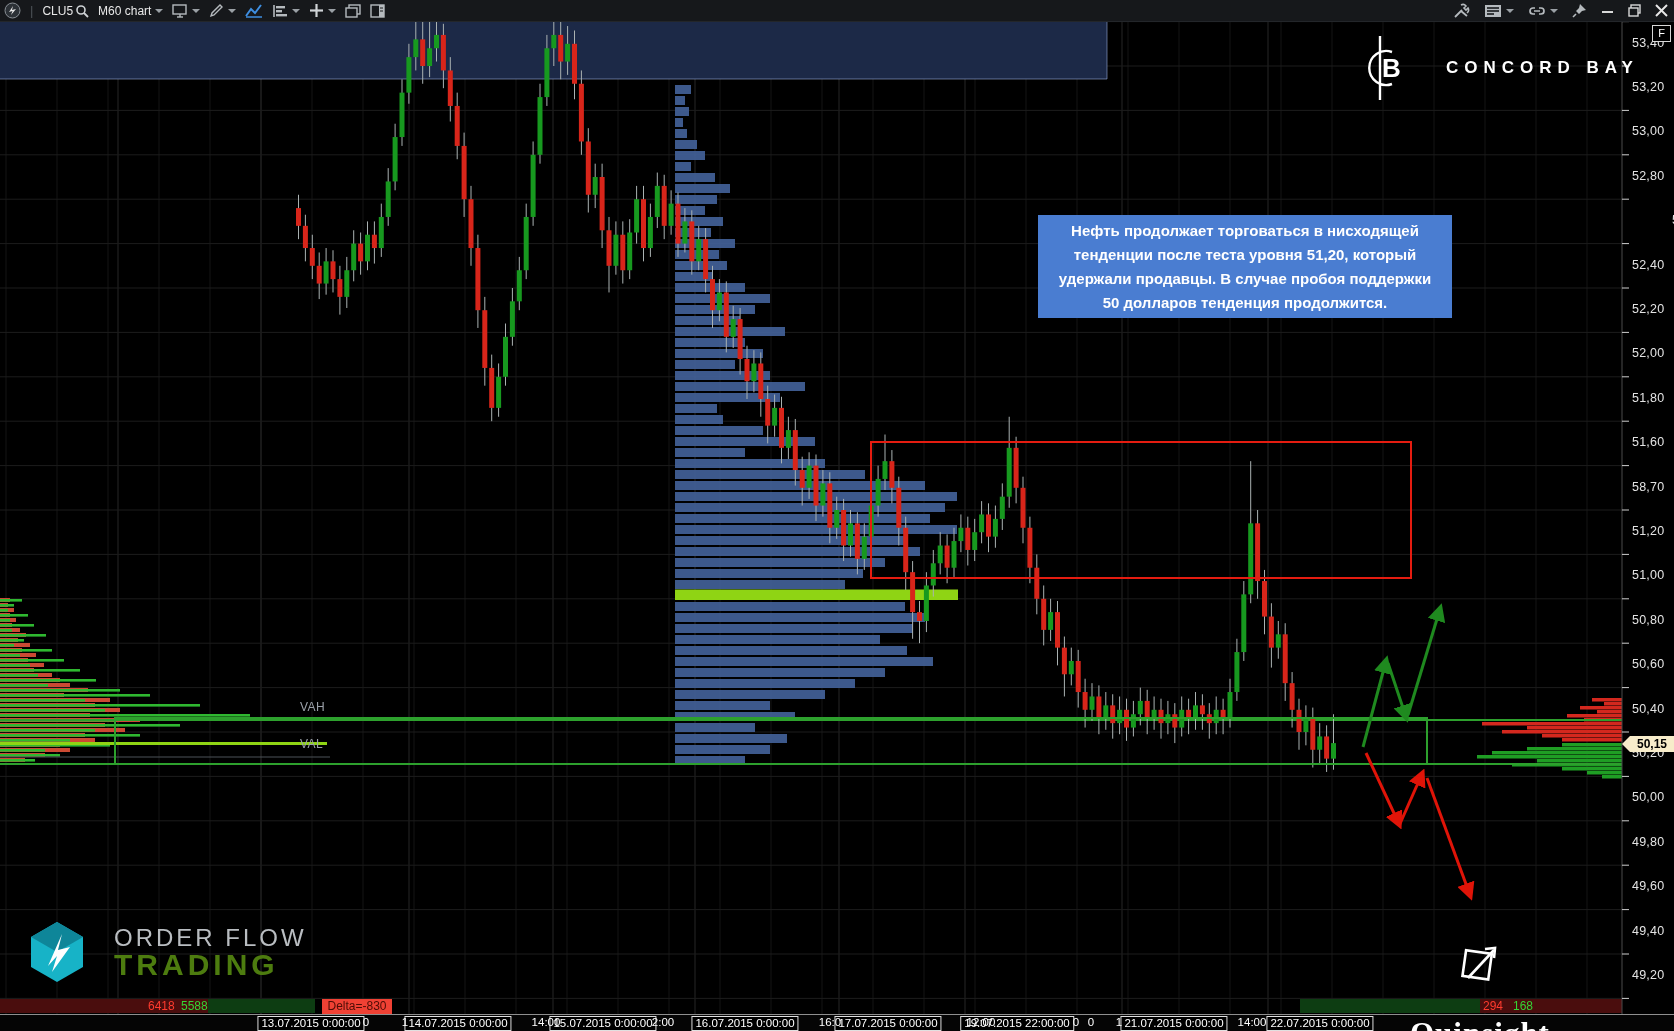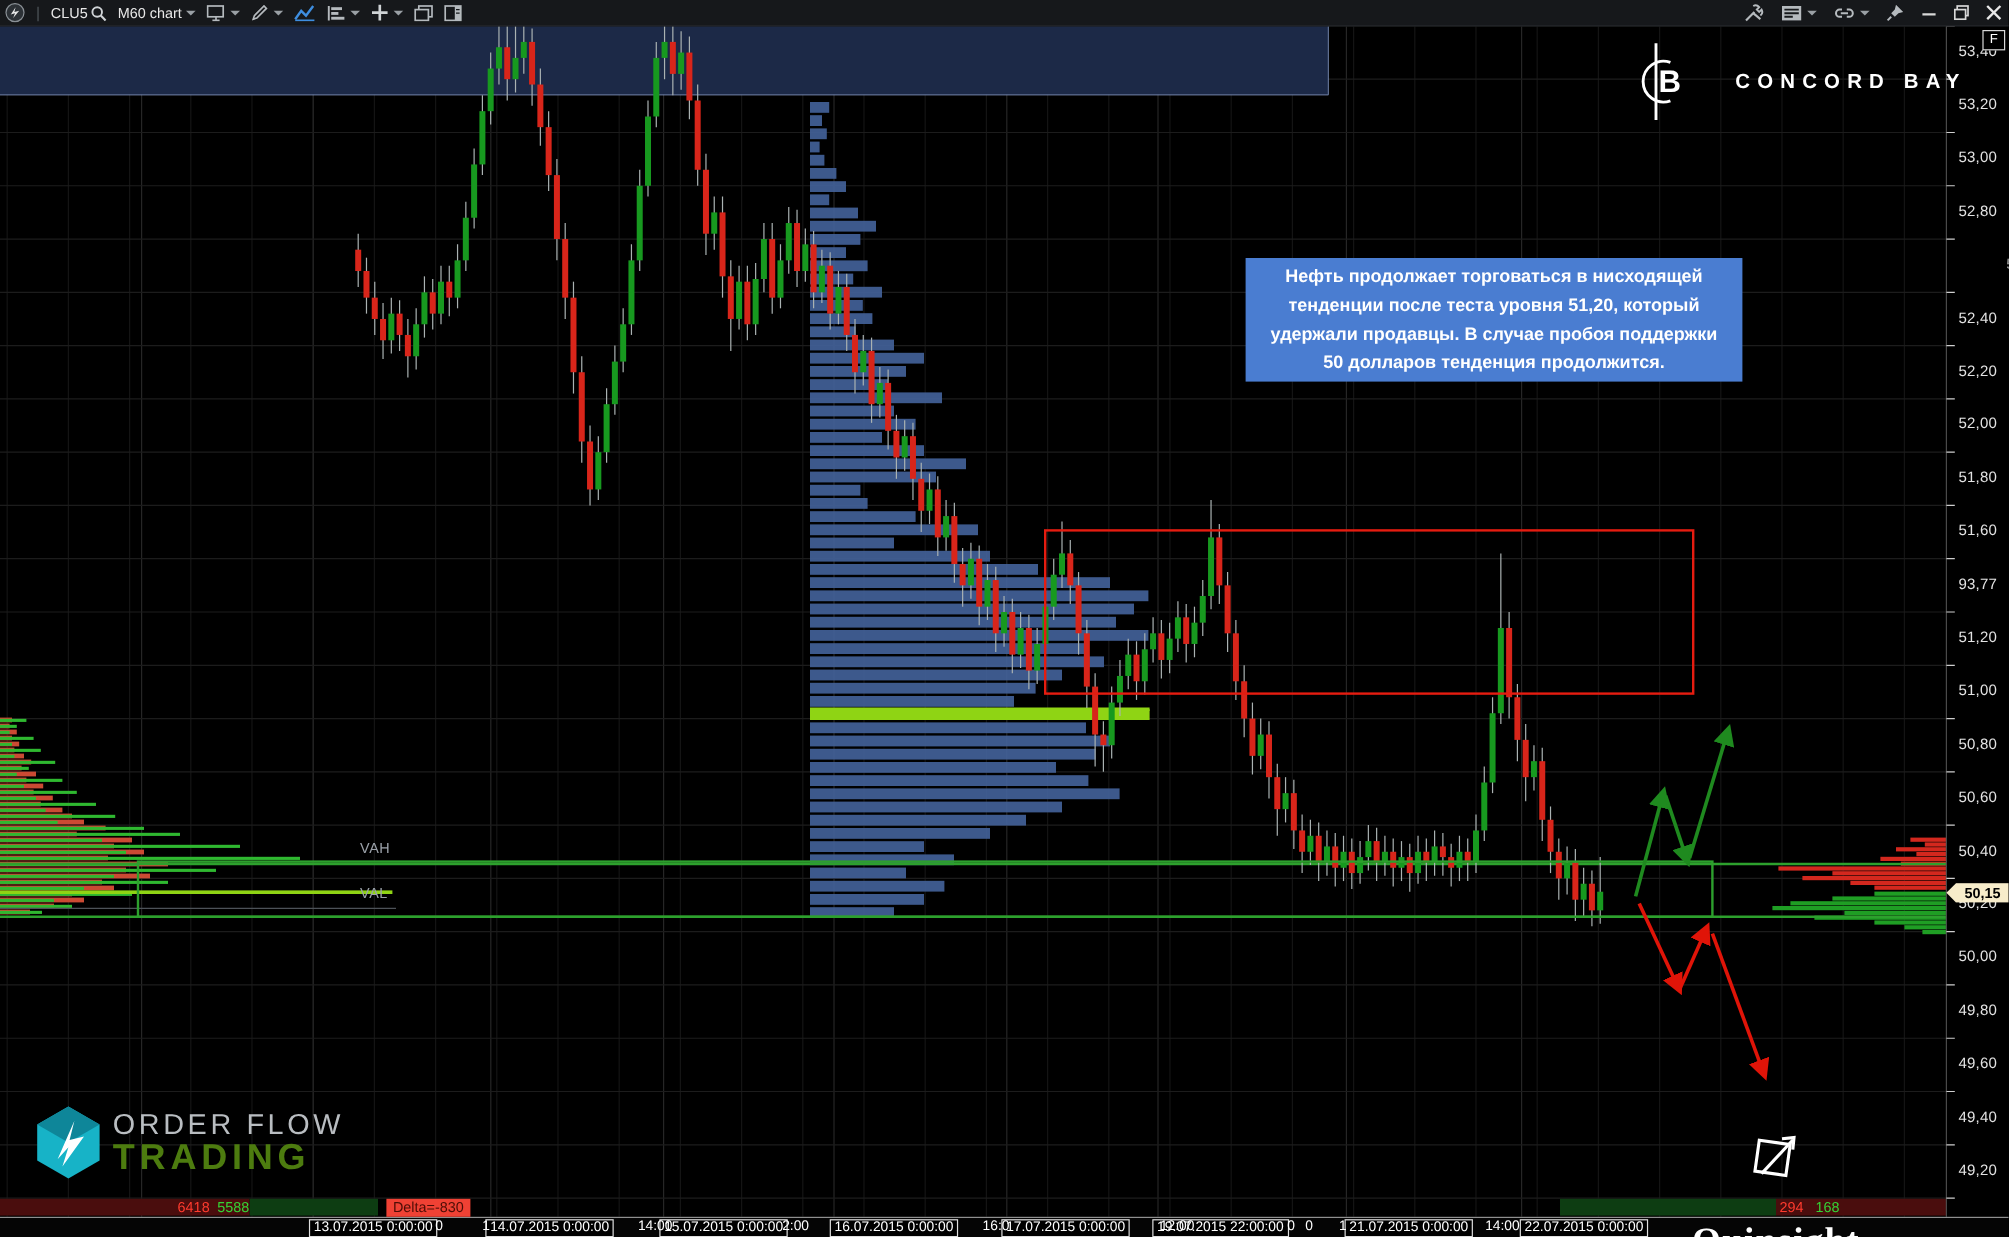--- a/index.html
+++ b/index.html
@@ -34,21 +34,21 @@
           white-space:nowrap;line-height:13px;}
   .tlabel.boxed{border:1px solid #e0e0e0;background:#000;padding:0 3px;}
   
   .vah-val{position:absolute;font-size:12px;color:#9ba1a9;z-index:12;letter-spacing:.5px;}
   .annotation{position:absolute;left:1038px;top:215px;width:414px;height:103px;background:#4a7dd1;
               z-index:25;display:flex;flex-direction:column;justify-content:center;text-align:center;
               color:#fff;font-size:15px;font-weight:bold;line-height:24px;}
   
   .concord{position:absolute;left:1358px;top:35px;display:flex;align-items:center;gap:20px;z-index:26;}
   .concord-text{color:#fff;font-size:17px;font-weight:bold;letter-spacing:6px;white-space:nowrap;margin-left:24px;}
-  .oft{position:absolute;left:28px;top:920px;display:flex;align-items:center;gap:8px;z-index:26;}
+  .oft{position:absolute;left:28px;top:920px;display:flex;align-items:center;gap:28px;z-index:26;}
   .oft-l1{color:#b9bdc1;font-size:24px;letter-spacing:3px;line-height:25px;white-space:nowrap;}
   .oft-l2{color:#4d7c0f;font-size:30px;font-weight:bold;letter-spacing:4px;line-height:30px;white-space:nowrap;}
   .quin{position:absolute;left:1410px;top:940px;display:flex;align-items:center;gap:30px;z-index:26;flex-direction:column;}
   .quin-text{color:#fff;font-family:"Liberation Serif",serif;font-size:31px;font-weight:bold;letter-spacing:1px;}
   
   .bv{position:absolute;top:1000px;font-size:12px;z-index:14;line-height:13px;white-space:nowrap;}
   .delta-box{position:absolute;left:322px;top:999px;width:70px;height:15px;background:#ef4134;
              color:#4d0d06;font-size:12px;text-align:center;line-height:15px;z-index:14;}
 </style>
 </head>
@@ -771,21 +771,21 @@
       <div class="paxis-label" style="top: 42.6px;">53,40</div>
       <div class="paxis-label" style="top: 87px;">53,20</div>
       <div class="paxis-label" style="top: 131.4px;">53,00</div>
       <div class="paxis-label" style="top: 175.8px;">52,80</div>
       <div class="paxis-label" style="top: 220.2px; margin-left: 40px;">52,60</div>
       <div class="paxis-label" style="top: 264.6px;">52,40</div>
       <div class="paxis-label" style="top: 309px;">52,20</div>
       <div class="paxis-label" style="top: 353.4px;">52,00</div>
       <div class="paxis-label" style="top: 397.8px;">51,80</div>
       <div class="paxis-label" style="top: 442.2px;">51,60</div>
-      <div class="paxis-label" style="top: 486.6px;">93,77</div>
+      <div class="paxis-label" style="top: 486.6px;">58,70</div>
       <div class="paxis-label" style="top: 531px;">51,20</div>
       <div class="paxis-label" style="top: 575.4px;">51,00</div>
       <div class="paxis-label" style="top: 619.8px;">50,80</div>
       <div class="paxis-label" style="top: 664.2px;">50,60</div>
       <div class="paxis-label" style="top: 708.6px;">50,40</div>
       <div class="paxis-label" style="top: 753px;">50,20</div>
       <div class="paxis-label" style="top: 797.4px;">50,00</div>
       <div class="paxis-label" style="top: 841.8px;">49,80</div>
       <div class="paxis-label" style="top: 886.2px;">49,60</div>
       <div class="paxis-label" style="top: 930.6px;">49,40</div>

